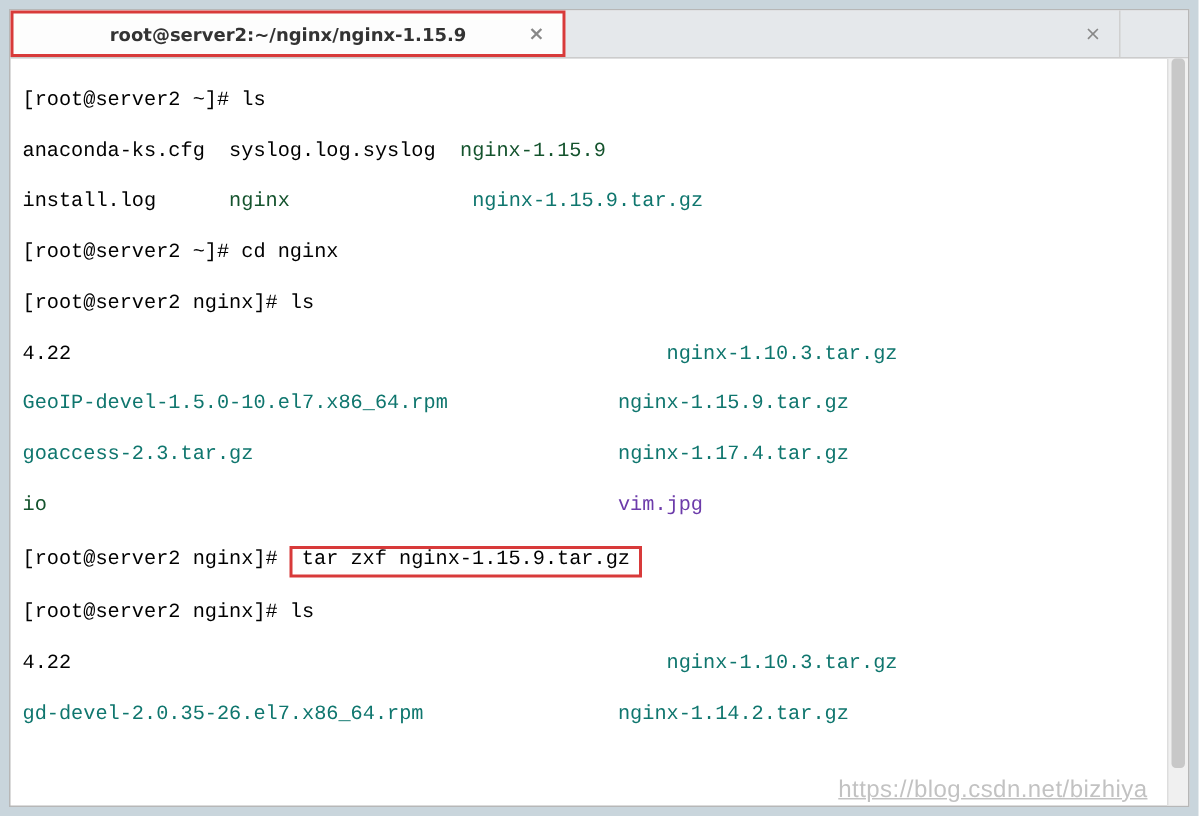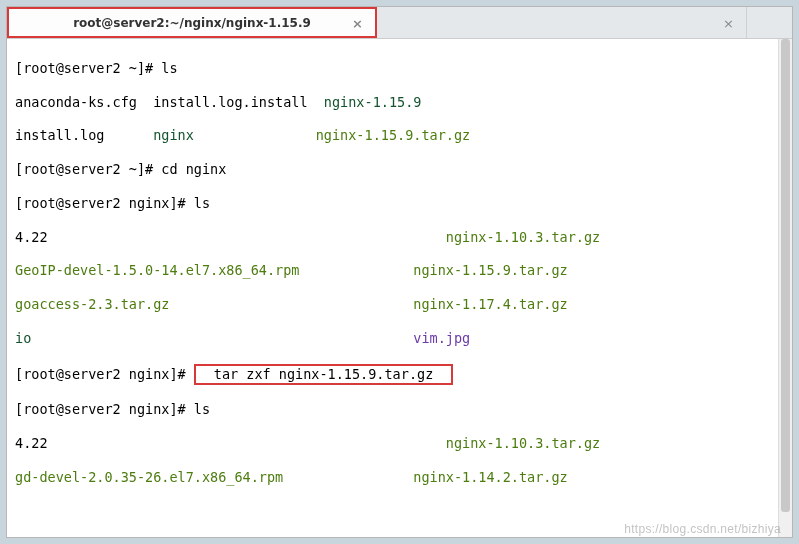--- a/index.html
+++ b/index.html
@@ -55,39 +55,40 @@
     color: #888;
     font-size: 13px;
   }
   .term {
     flex: 1;
     padding: 4px 6px 4px 8px;
     line-height: 1.25;
     white-space: pre;
     overflow: hidden;
   }
-  .term-line { display: block; }
+  .term-line { display: block; font-family: Liberation Mono, monospace; }
   .c-def  { color: #000; }
   .c-blue { color: #14532d; }
-  .c-red  { color: #4d7c0f; }
+  .c-red  { color: #0f766e; }
   .c-pur  { color: #6c3baa; }
   .redbox {
     border: 2px solid #d83a3a;
-    padding: 0 18px;
+    padding: 0 6px;
     display: inline-block;
   }
   .watermark {
     position: absolute;
-    right: 18px;
+    right: 34px;
     bottom: 8px;
     color: rgba(120,120,120,0.45);
     font-family: sans-serif;
-    font-size: 12px;
+    font-size: 16px;
     pointer-events: none;
     letter-spacing: 0.3px;
+    text-decoration: underline;
   }
   .scroll {
     position: absolute;
     right: 0;
     top: 32px;
     bottom: 0;
     width: 14px;
     background: #f0f0f0;
     border-left: 1px solid #ddd;
   }
@@ -115,26 +116,26 @@
       <span class="tab-close">×</span>
     </div>
   </div>
 
   <div class="scroll">
     <div class="scroll-thumb"></div>
   </div>
 
   <div class="term">
 <span class="term-line"><span class="c-def">[root@server2 ~]# </span><span class="c-def">ls</span></span>
-<span class="term-line"><span class="c-def">anaconda-ks.cfg  install.log.install  </span><span class="c-blue">nginx-1.15.9</span></span>
+<span class="term-line"><span class="c-def">anaconda-ks.cfg  syslog.log.syslog  </span><span class="c-blue">nginx-1.15.9</span></span>
 <span class="term-line"><span class="c-def">install.log      </span><span class="c-blue">nginx</span><span class="c-def">               </span><span class="c-red">nginx-1.15.9.tar.gz</span></span>
 <span class="term-line"><span class="c-def">[root@server2 ~]# </span><span class="c-def">cd nginx</span></span>
 <span class="term-line"><span class="c-def">[root@server2 nginx]# </span><span class="c-def">ls</span></span>
 <span class="term-line"><span class="c-def">4.22</span><span>                                                 </span><span class="c-red">nginx-1.10.3.tar.gz</span></span>
-<span class="term-line"><span class="c-red">GeoIP-devel-1.5.0-14.el7.x86_64.rpm</span><span>              </span><span class="c-red">nginx-1.15.9.tar.gz</span></span>
+<span class="term-line"><span class="c-red">GeoIP-devel-1.5.0-10.el7.x86_64.rpm</span><span>              </span><span class="c-red">nginx-1.15.9.tar.gz</span></span>
 <span class="term-line"><span class="c-red">goaccess-2.3.tar.gz</span><span>                              </span><span class="c-red">nginx-1.17.4.tar.gz</span></span>
 <span class="term-line"><span class="c-blue">io</span><span>                                               </span><span class="c-pur">vim.jpg</span></span>
 <span class="term-line"><span class="c-def">[root@server2 nginx]# </span><span class="redbox"><span class="c-def">tar zxf nginx-1.15.9.tar.gz</span></span></span>
 <span class="term-line"><span class="c-def">[root@server2 nginx]# </span><span class="c-def">ls</span></span>
 <span class="term-line"><span class="c-def">4.22</span><span>                                                 </span><span class="c-red">nginx-1.10.3.tar.gz</span></span>
 <span class="term-line"><span class="c-red">gd-devel-2.0.35-26.el7.x86_64.rpm</span><span>                </span><span class="c-red">nginx-1.14.2.tar.gz</span></span>
 
 
 
 

